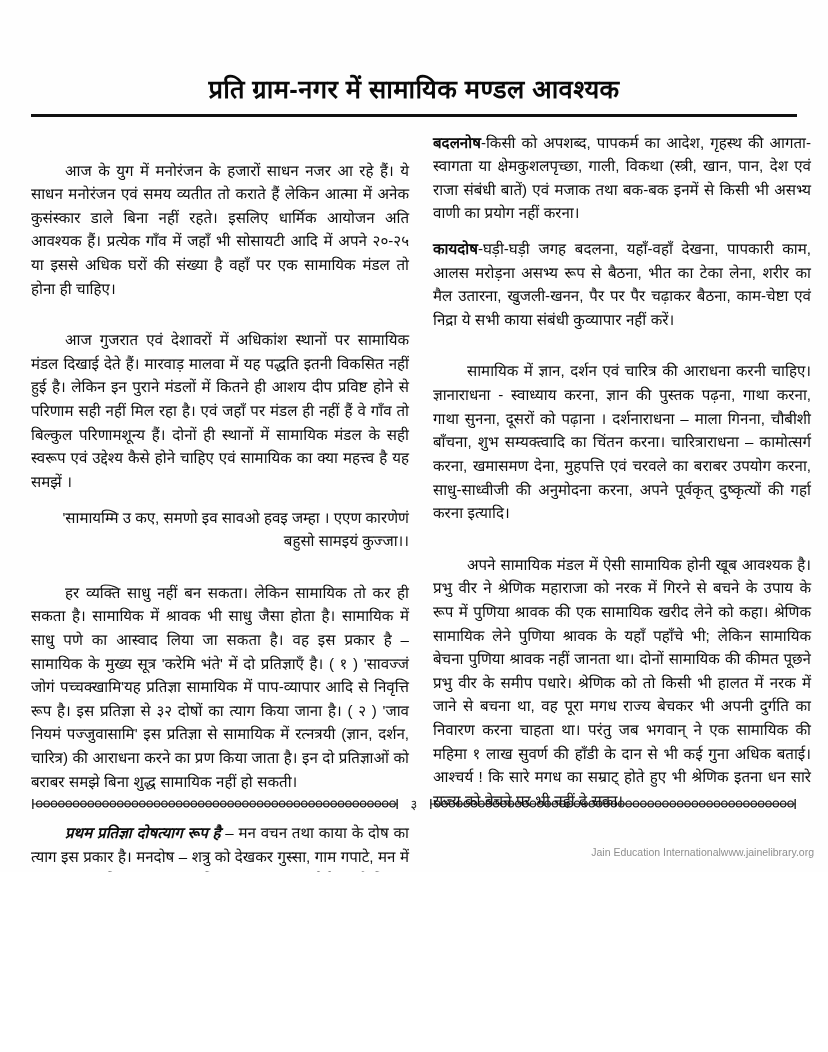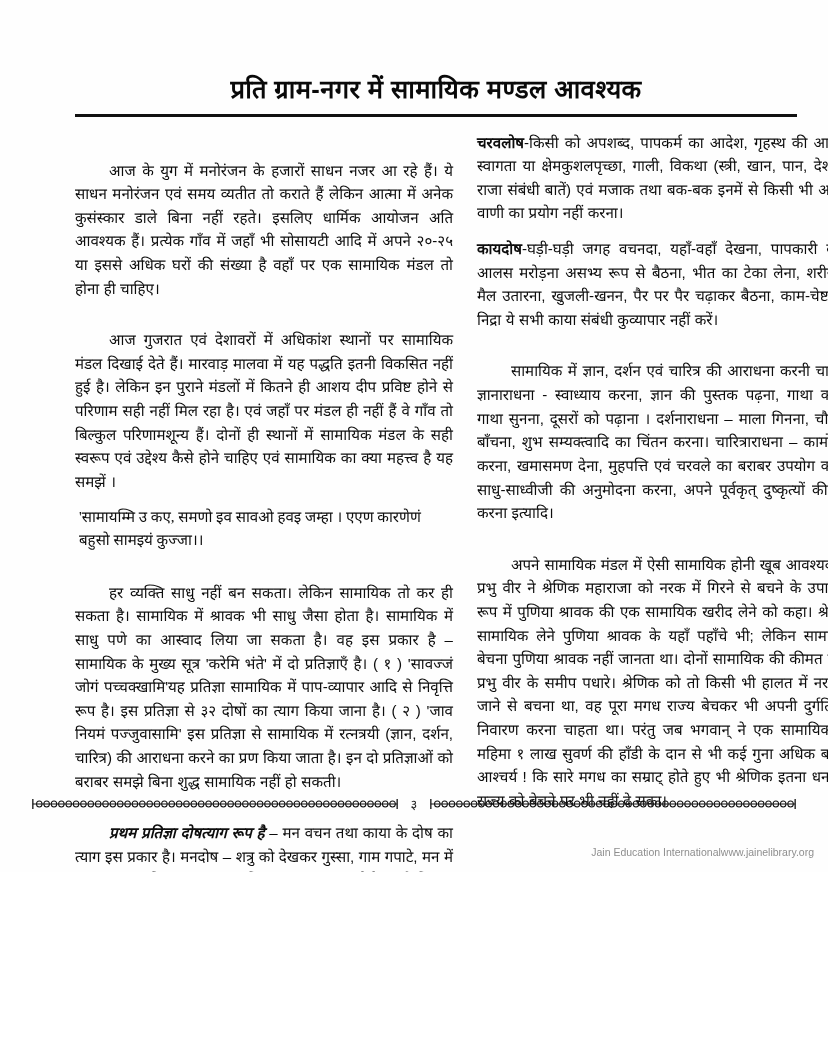--- a/index.html
+++ b/index.html
@@ -10,21 +10,20 @@
     background: #ffffff;
     font-family: "Liberation Serif", "DejaVu Serif", serif;
   }
 
   .page {
     position: relative;
     width: 828px;
     height: 872px;
     background: #fefefe;
     overflow: hidden;
-    padding-left: 44px;
   }
 
   
   .header-block {
     padding-top: 74px;
   }
 
   .doc-title {
     text-align: center;
     font-family: "Liberation Sans", "DejaVu Sans", sans-serif;
@@ -83,25 +82,25 @@
     color: #0d0d0d;
     text-align: justify;
     text-justify: inter-word;
     margin-bottom: 12px;
     word-spacing: 0.3px;
   }
 
   p.para.indent { text-indent: 34px; margin-top: 28px; }
 
   p.verse {
-    font-family: Liberation Serif, serif;
+    font-family: Liberation Sans, sans-serif;
     font-size: 15.1px;
     line-height: 1.565;
     color: #0d0d0d;
-    text-align: left;
+    text-align: right;
     margin-bottom: 12px;
     padding-left: 4px;
   }
 
   .lead-em {
     font-style: italic;
     font-weight: bold;
   }
 
   .bold-term { font-weight: bold; }
@@ -173,23 +172,23 @@
 
       <p class="verse">'सामायम्मि उ कए, समणो इव सावओ हवइ जम्हा । एएण कारणेणं बहुसो सामइयं कुज्जा।।</p>
 
       <p class="para indent">हर व्यक्ति साधु नहीं बन सकता। लेकिन सामायिक तो कर ही सकता  है। सामायिक में श्रावक भी साधु जैसा होता है। सामायिक में साधु  पणे का आस्वाद लिया जा सकता है। वह इस प्रकार है – सामायिक के  मुख्य सूत्र 'करेमि भंते' में दो प्रतिज्ञाएँ है। ( १ ) 'सावज्जं जोगं  पच्चक्खामि'यह प्रतिज्ञा सामायिक में पाप-व्यापार आदि से निवृत्ति  रूप है। इस प्रतिज्ञा से ३२ दोषों का त्याग किया जाना है। ( २ )  'जाव नियमं पज्जुवासामि' इस प्रतिज्ञा से सामायिक में रत्नत्रयी (ज्ञान, दर्शन, चारित्र) की आराधना करने का प्रण किया जाता है। इन दो प्रतिज्ञाओं को बराबर समझे बिना शुद्ध सामायिक नहीं हो सकती।</p>
 
       <p class="para indent"><span class="lead-em">प्रथम प्रतिज्ञा दोषत्याग रूप है</span><span> – मन वचन तथा काया के दोष का त्याग इस प्रकार है। मनदोष – शत्रु को देखकर गुस्सा, गाम गपाटे, मन में कंटाला, यश की वांछा, भय का विचार, व्यापार या रसोई संबंधी विचार, धर्म के फल में शंका एवं धर्म के फल की इच्छा इत्यादि कुविकल्प नहीं करना।</span></p>
     </div>
 
     <div class="col">
 
-      <p class="para"><span class="bold-term">चरवलोष</span><span>-किसी को अपशब्द, पापकर्म का आदेश, गृहस्थ की आगता-स्वागता या क्षेमकुशलपृच्छा, गाली, विकथा (स्त्री, खान, पान, देश एवं राजा संबंधी  बातें) एवं मजाक तथा बक-बक इनमें से किसी भी असभ्य वाणी का  प्रयोग नहीं करना।</span></p>
-
-      <p class="para"><span class="bold-term">कायदोष</span><span>-घड़ी-घड़ी जगह वचनदा, यहाँ-वहाँ  देखना, पापकारी काम, आलस मरोड़ना असभ्य रूप से बैठना, भीत का टेका लेना, शरीर का मैल उतारना, खुजली-खनन, पैर पर पैर चढ़ाकर बैठना, काम-चेष्टा एवं निद्रा ये सभी काया संबंधी कुव्यापार नहीं करें।</span></p>
+      <p class="para"><span class="bold-term">बदलनोष</span><span>-किसी को अपशब्द, पापकर्म का आदेश, गृहस्थ की आगता-स्वागता या क्षेमकुशलपृच्छा, गाली, विकथा (स्त्री, खान, पान, देश एवं राजा संबंधी  बातें) एवं मजाक तथा बक-बक इनमें से किसी भी असभ्य वाणी का  प्रयोग नहीं करना।</span></p>
+
+      <p class="para"><span class="bold-term">कायदोष</span><span>-घड़ी-घड़ी जगह बदलना, यहाँ-वहाँ  देखना, पापकारी काम, आलस मरोड़ना असभ्य रूप से बैठना, भीत का टेका लेना, शरीर का मैल उतारना, खुजली-खनन, पैर पर पैर चढ़ाकर बैठना, काम-चेष्टा एवं निद्रा ये सभी काया संबंधी कुव्यापार नहीं करें।</span></p>
 
 
       <p class="para indent">सामायिक में ज्ञान, दर्शन एवं चारित्र की आराधना करनी चाहिए। ज्ञानाराधना - स्वाध्याय  करना, ज्ञान की पुस्तक पढ़ना, गाथा करना, गाथा सुनना, दूसरों को पढ़ाना । दर्शनाराधना – माला गिनना, चौबीशी बाँचना, शुभ सम्यक्त्वादि का चिंतन करना। चारित्राराधना – कामोत्सर्ग करना, खमासमण देना, मुहपत्ति एवं चरवले का बराबर उपयोग  करना, साधु-साध्वीजी की अनुमोदना करना, अपने पूर्वकृत् दुष्कृत्यों की गर्हा करना इत्यादि।</p>
 
       <p class="para indent">अपने सामायिक मंडल में ऐसी सामायिक होनी खूब आवश्यक है। प्रभु वीर ने श्रेणिक  महाराजा को नरक में गिरने से बचने के उपाय के रूप में पुणिया श्रावक की एक सामायिक खरीद लेने को कहा। श्रेणिक सामायिक लेने पुणिया श्रावक के यहाँ पहाँचे भी; लेकिन  सामायिक बेचना पुणिया श्रावक नहीं जानता था। दोनों सामायिक की कीमत पूछने प्रभु  वीर के समीप पधारे। श्रेणिक को तो किसी भी हालत में नरक में जाने से बचना था,  वह पूरा मगध राज्य बेचकर भी अपनी दुर्गति का निवारण करना चाहता था। परंतु जब  भगवान् ने एक सामायिक की महिमा १ लाख सुवर्ण की हाँडी के दान से भी कई गुना अधिक बताई। आश्चर्य ! कि सारे मगध का सम्राट् होते हुए भी श्रेणिक इतना धन सारे राज्य  को बेचने पर भी नहीं दे सका।</p>
     </div>
   </div>
 
   <div class="ornament-row">
     <div class="orn">

